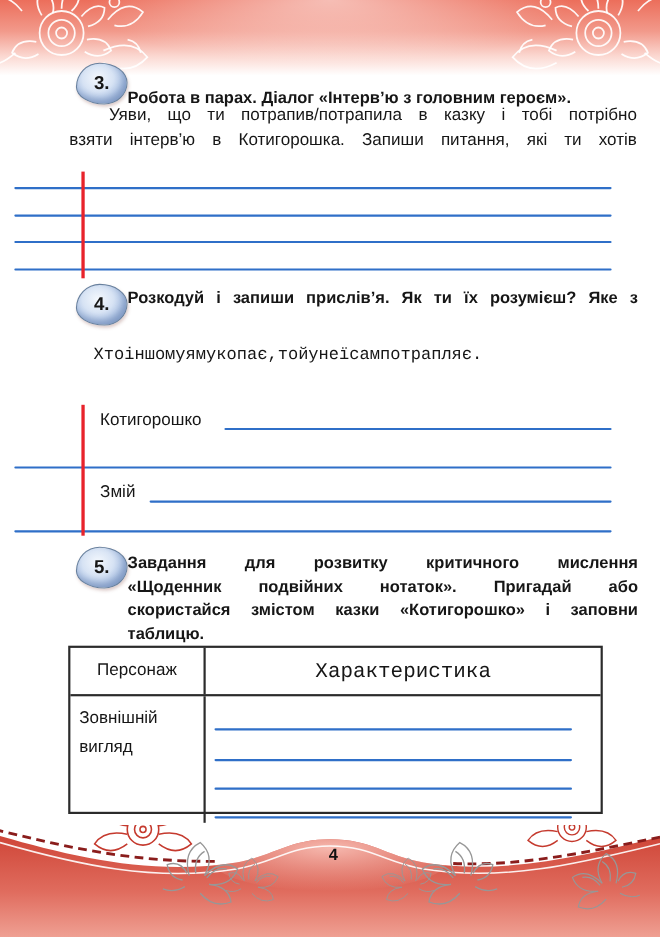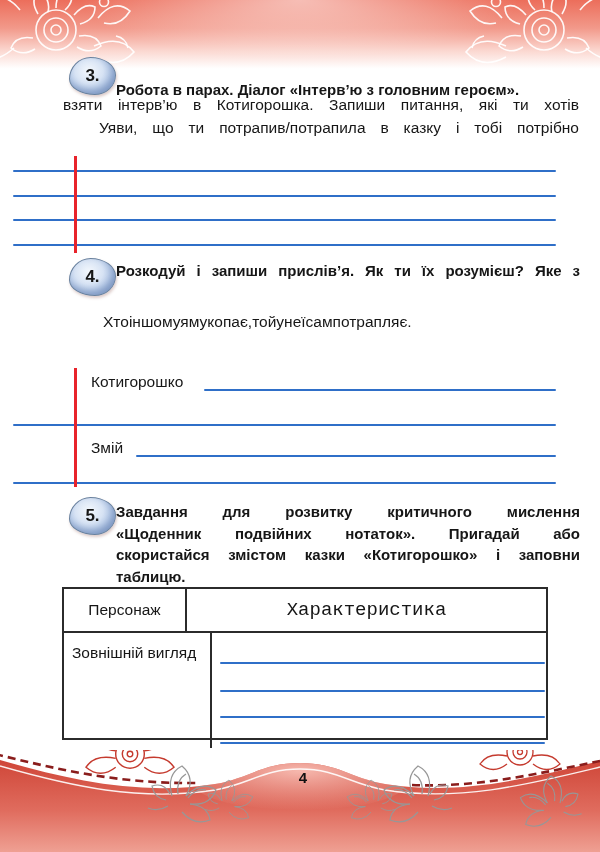--- a/index.html
+++ b/index.html
@@ -20,33 +20,33 @@
     border-radius:46% 54% 45% 55% / 58% 48% 52% 42%;
     box-shadow:1px 2px 3px rgba(130,70,60,.28), inset -3px -4px 6px rgba(95,120,165,.45);
     display:flex;align-items:center;justify-content:center;
     font-weight:700;font-size:17px;}
   
   .title{position:absolute;left:116px;width:464px;font-weight:700;font-size:15px;line-height:22px;}
   .jline{text-align:justify;text-align-last:justify;}
   .t3-title{white-space:nowrap;overflow:visible;}
   .body-text{position:absolute;left:63px;width:516px;font-size:15.5px;line-height:23px;}
   .indent{padding-left:36px;}
-  .coded{position:absolute;left:103px;width:470px;font-size:15.5px;line-height:22px;}
+  .coded{position:absolute;left:85px;width:470px;font-size:15.5px;line-height:22px;font-family:Liberation Mono, monospace;}
   .ans-label{position:absolute;left:91px;font-size:15.5px;text-align:right;}
   
   .blue-line{position:absolute;height:2px;background:#2f6fc8;border-radius:1px;}
   .red-rule{position:absolute;width:3px;background:#e8232b;left:74px;}
   
   .char-table{position:absolute;left:62px;top:587px;width:486px;height:153px;border:2px solid #2b2b2b;box-sizing:border-box;}
   .tbl-header{display:flex;height:44px;border-bottom:2px solid #2b2b2b;box-sizing:border-box;}
   .tbl-h-left{width:123px;border-right:2px solid #2b2b2b;box-sizing:border-box;
     display:flex;align-items:center;justify-content:center;font-size:15.5px;}
   .tbl-h-right{flex:1;display:flex;align-items:center;justify-content:center;font-size:19px;font-family:Liberation Mono, monospace;}
   .tbl-body{display:flex;height:115px;}
-  .tbl-b-left{width:148px;border-right:2px solid #2b2b2b;box-sizing:border-box;
+  .tbl-b-left{width:123px;border-right:2px solid #2b2b2b;box-sizing:border-box;
     padding:6px 8px;font-size:15.5px;line-height:27px;}
   .tbl-b-right{flex:1;position:relative;}
   .cell-line{position:absolute;left:8px;width:325px;height:2px;background:#2f6fc8;border-radius:1px;}
   
   .bottom-svg{position:absolute;left:0;top:750px;}
   .page-num{position:absolute;left:288px;top:769px;width:30px;text-align:center;
     font-weight:700;font-size:15px;color:#111;}
 </style>
 </head>
 <body>
@@ -75,22 +75,22 @@
   <use href="#tf" transform="translate(-14,-12)"></use>
   <use href="#tf" transform="translate(614,-12) scale(-1,1)"></use>
 </svg>
 
 <div class="badge" style="top:57px">
   <span>3.</span>
 </div>
 <div class="title t3-title" style="top:79px">Робота в парах. Діалог «Інтерв’ю з головним героєм».</div>
 
 <div class="body-text" style="top:93px">
+  <div class="jline indent">Уяви, що ти потрапив/потрапила в казку і тобі потрібно</div>
   <div class="jline">взяти інтерв’ю в Котигорошка. Запиши питання, які ти хотів</div>
-  <div class="jline indent">Уяви, що ти потрапив/потрапила в казку і тобі потрібно</div>
 </div>
 
 <div class="blue-line" style="top:170px;left:13px;width:543px"></div>
 <div class="blue-line" style="top:195px;left:13px;width:543px"></div>
 <div class="blue-line" style="top:219px;left:13px;width:543px"></div>
 <div class="blue-line" style="top:244px;left:13px;width:543px"></div>
 <div class="red-rule" style="top:156px;height:97px"></div>
 
 <div class="badge" style="top:258px">
   <span>4.</span>

